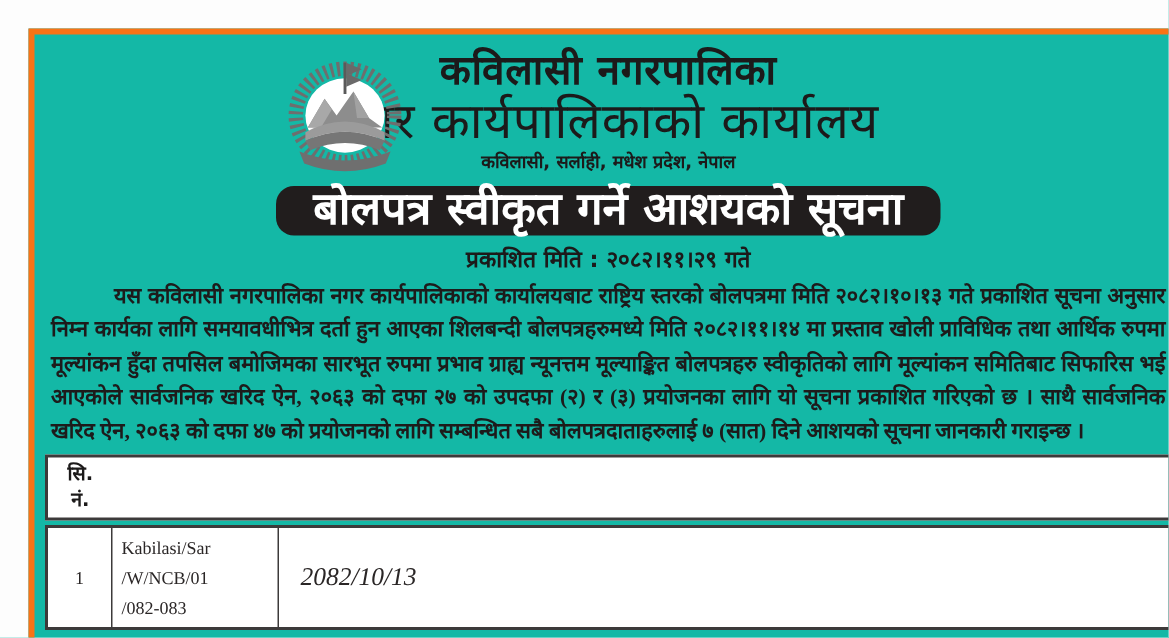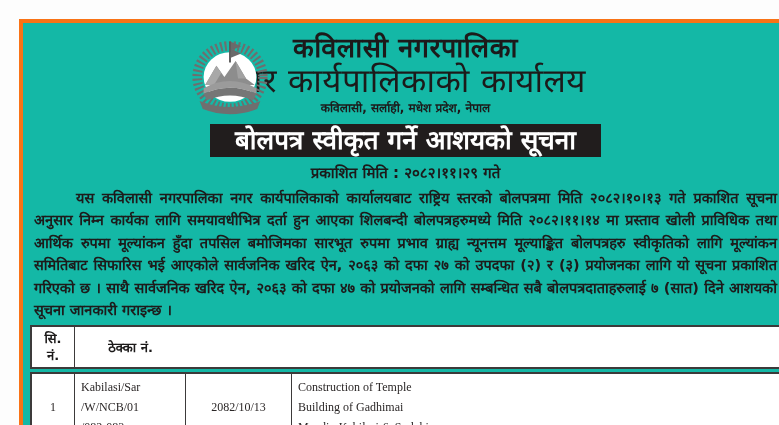--- a/index.html
+++ b/index.html
@@ -27,37 +27,39 @@
   }
   .muni-name   { font-size: 27px; font-weight: 700; line-height: 33px; letter-spacing: 0.5px; }
   .office-name { font-size: 33px; font-weight: 400; line-height: 34px; letter-spacing: 0.5px; }
   .office-addr { font-size: 12px; font-weight: 700; line-height: 19px; margin-top: 1px; }
   
   .banner-row { text-align: center; margin-top: 6px; }
   .banner {
     display: inline-block;
     background: #211d1d;
     color: #ffffff;
-    font-size: 26px; font-weight: 700;
+    font-size: 30px; font-weight: 700;
     line-height: 26px;
     padding: 3px 25px 4px 25px;
+    border-radius: 12px;
   }
   .pub-date {
     text-align: center;
     font-size: 15px; font-weight: 700;
     margin-top: 5px;
   }
   
   .notice-body {
     margin: 5px 6px 4px 6px;
     font-size: 14.5px; font-weight: 700;
     line-height: 22.4px;
     text-align: justify;
     text-indent: 42px;
     color: #1d1b1b;
+    font-family: Liberation Serif, serif;
   }
   
   .tbl { margin: 3px 2px 0 2px; }
   .tbl-grid {
     display: grid;
     grid-template-columns: 43px 111px 106px 204px 163px 1fr;
     border: 2px solid #3c3a3a;
     background: #ffffff;
   }
   .tbl-grid + .tbl-grid { margin-top: 3px; }
@@ -74,21 +76,21 @@
     line-height: 17px;
     min-height: 40px;
   }
   .bd {
     font-family: "Liberation Serif", "DejaVu Serif", serif;
     font-size: 12px; line-height: 20px;
     min-height: 62px;
     color: #2a2626;
   }
   .bd.center { justify-content: center; text-align: center; }
-  .bd.num { font-size: 12px; }
+  .bd.num { font-size: 17px; font-style: italic; }
 </style>
 </head>
 <body>
 
 <div class="page">
 
   <div class="letterhead">
     <svg class="emblem" viewBox="0 0 100 112" aria-hidden="true">
       <ellipse cx="50" cy="56" rx="41" ry="39" fill="none" stroke="#6e6e6e" stroke-width="12" stroke-dasharray="2.5 3"></ellipse>
       <ellipse cx="50" cy="56" rx="33" ry="31" fill="#ffffff"></ellipse>
@@ -112,27 +114,23 @@
   </div>
 
   <div class="pub-date">प्रकाशित मिति : २०८२।११।२९ गते</div>
 
   <p class="notice-body">यस कविलासी नगरपालिका नगर कार्यपालिकाको कार्यालयबाट राष्ट्रिय स्तरको बोलपत्रमा मिति २०८२।१०।१३ गते प्रकाशित सूचना अनुसार निम्न कार्यका लागि समयावधीभित्र दर्ता हुन आएका शिलबन्दी बोलपत्रहरुमध्ये मिति २०८२।११।१४ मा प्रस्ताव खोली प्राविधिक तथा आर्थिक रुपमा मूल्यांकन हुँदा तपसिल बमोजिमका सारभूत रुपमा प्रभाव ग्राह्य न्यूनत्तम मूल्याङ्कित बोलपत्रहरु स्वीकृतिको लागि मूल्यांकन समितिबाट सिफारिस भई आएकोले सार्वजनिक खरिद ऐन, २०६३ को दफा २७ को उपदफा (२) र (३) प्रयोजनका लागि यो सूचना प्रकाशित गरिएको छ । साथै सार्वजनिक खरिद ऐन, २०६३ को दफा ४७ को प्रयोजनको लागि सम्बन्धित सबै बोलपत्रदाताहरुलाई ७ (सात) दिने आशयको सूचना जानकारी गराइन्छ ।</p>
 
   <div class="tbl">
     <div class="tbl-grid">
       <div class="cell hd">सि.
 नं.</div>
-      <div class="cell hd">ठेक्का नं.</div>
     </div>
     <div class="tbl-grid">
       <div class="cell bd center">1</div>
       <div class="cell bd">Kabilasi/Sar
 /W/NCB/01
 /082-083</div>
       <div class="cell bd center num">2082/10/13</div>
-      <div class="cell bd">Construction of Temple
-Building of Gadhimai
-Mandir, Kabilasi-6, Sarlahi.</div>
     </div>
   </div>
 
 </div>
 
 </body></html>

